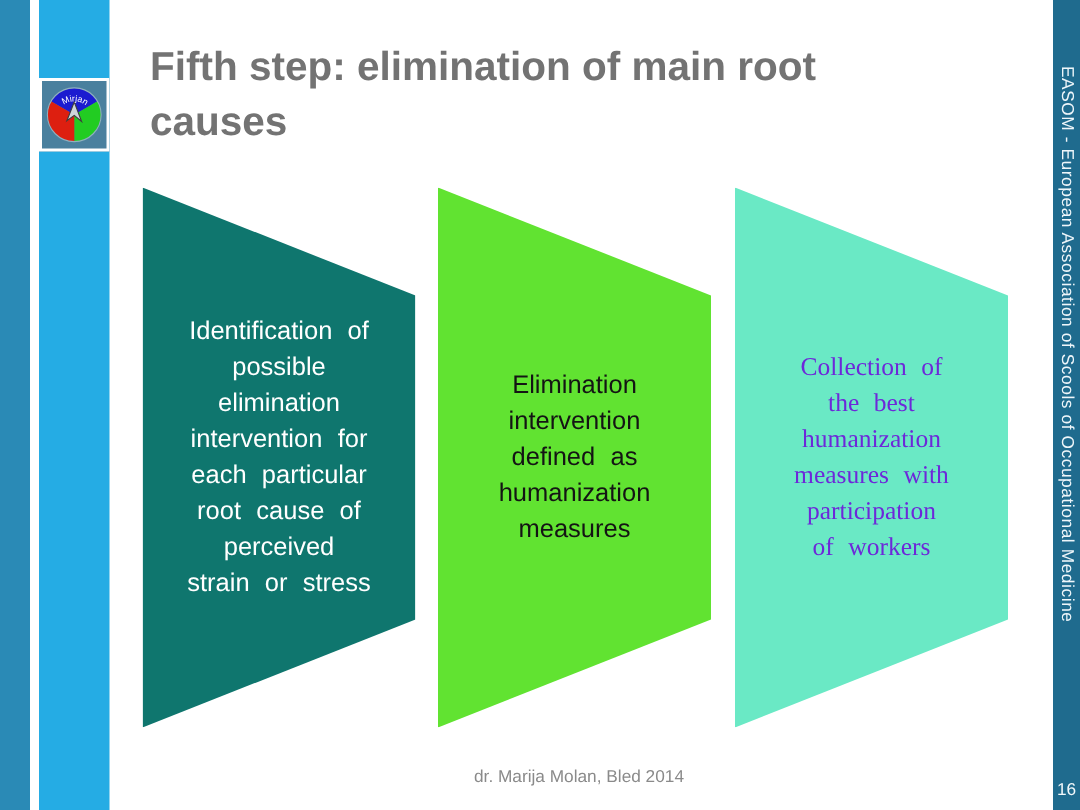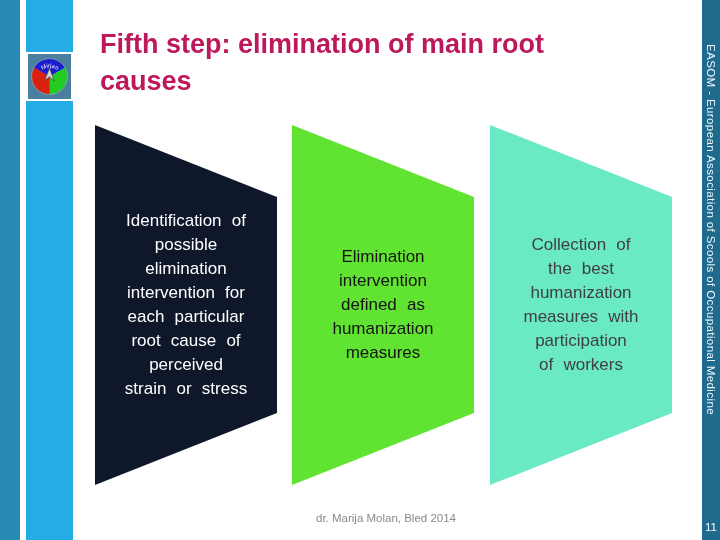--- a/index.html
+++ b/index.html
@@ -31,21 +31,21 @@
     background: #4a809e;
     border: 2px solid #ffffff;
   }
   .logo-tile svg { display: block; width: 100%; height: 100%; }
 
   
   .slide-title {
     position: absolute; left: 100px; top: 26px;
     width: 560px;
     font-size: 27px; line-height: 37px;
-    color: #be185d;
+    color: #737373;
     white-space: pre-line;
     letter-spacing: 0px;
   }
 
   
   .step {
     position: absolute; top: 125px;
     width: 182px; height: 360px;
     clip-path: polygon(0 0, 100% 20%, 100% 80%, 0 100%);
     display: flex; align-items: center; justify-content: center;
@@ -111,46 +111,46 @@
     </defs>
     <text font-size="6.5" fill="#ffffff" font-family="Liberation Sans, sans-serif">
       <textPath href="#logo-arc" startOffset="22%">Mirjan</textPath>
     </text>
   </svg>
 </div>
 
 <h1 class="slide-title">Fifth step: elimination of main root
 causes</h1>
 
-<div class="step step-1" style="background: #0f172a;">
+<div class="step step-1" style="background: #0f766e;">
   <div class="step-label" style="color: rgb(255, 255, 255);">Identification of
 possible
 elimination
 intervention for
 each particular
 root cause of
 perceived
 strain or stress</div>
 </div>
 
 <div class="step step-2" style="background: rgb(97, 227, 49);">
   <div class="step-label" style="color: rgb(20, 20, 20);">Elimination
 intervention
 defined as
 humanization
 measures</div>
 </div>
 
 <div class="step step-3" style="background: rgb(106, 233, 197);">
-  <div class="step-label" style="color: #404040;">Collection of
+  <div class="step-label" style="color: #6d28d9; font-family: Liberation Serif, serif;">Collection of
 the best
 humanization
 measures with
 participation
 of workers</div>
 </div>
 
 <div class="slide-footer">dr. Marija Molan, Bled 2014</div>
 
 <div class="sidebar">
   <div class="sidebar-text">EASOM - European Association of Scools of Occupational Medicine</div>
-  <div class="page-number">11</div>
+  <div class="page-number">16</div>
 </div>
 
 </body></html>

